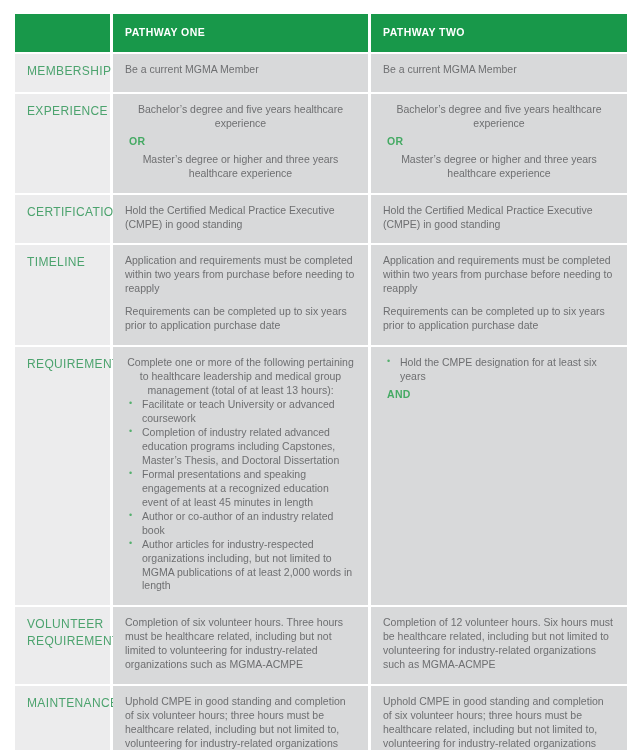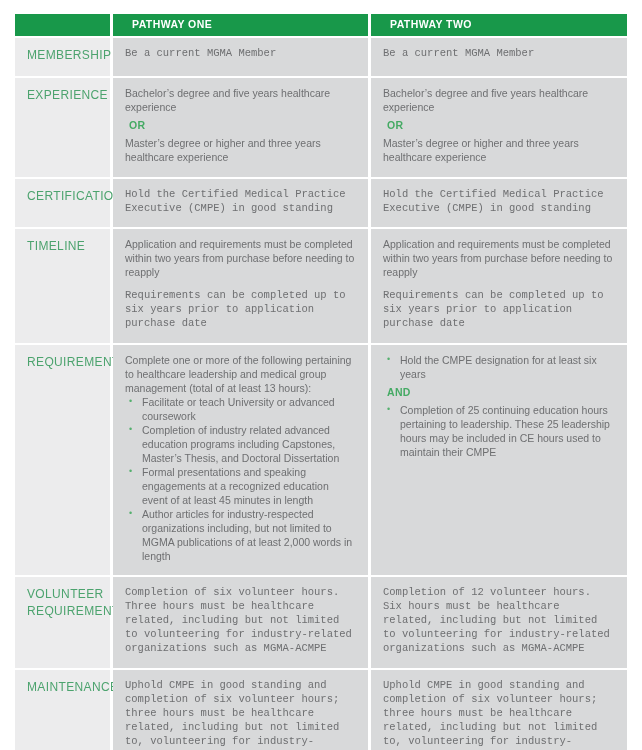--- a/index.html
+++ b/index.html
@@ -24,41 +24,41 @@
   }
   .row { display: contents; }
   .head {
     background: #18984a;
     color: #ffffff;
     font-weight: bold;
     font-size: 10.5px;
     letter-spacing: 0.04em;
     display: flex;
     align-items: center;
-    padding: 0 19px;
-    height: 22px;
+    padding: 0 12px;
+    height: 38px;
     text-transform: uppercase;
   }
   .cell {
     padding: 9px 12px 12px 12px;
   }
   .label-cell {
     background: #ececed;
     color: #4ca36e;
     font-size: 12px;
     letter-spacing: 0.03em;
     text-transform: uppercase;
     line-height: 1.4;
   }
   .content-cell {
     background: #d8d9da;
   }
   .content-cell p.p { margin: 0 0 9px 0; }
-  .content-cell p.p:last-child { margin-bottom: 0; font-family: Liberation Mono, monospace; }
-  .content-cell p.line { margin: 0; }
+  .content-cell p.p:last-child { margin-bottom: 0; }
+  .content-cell p.line { margin: 0; text-align: center; }
   .content-cell p.conj {
     margin: 4px;
     color: #45aa64;
     font-weight: bold;
     letter-spacing: 0.03em;
   }
   .content-cell ul {
     list-style: none;
     margin: 0;
     padding: 0 0 0 3px;
@@ -132,31 +132,29 @@
   </div>
 
   <div class="row">
     <div class="cell label-cell">REQUIREMENTS</div>
     <div class="cell content-cell">
           <p class="line">Complete one or more of the following pertaining to healthcare leadership and medical group management (total of at least 13 hours):</p>
           <ul>
             <li>Facilitate or teach University or advanced coursework</li>
             <li>Completion of industry related advanced education programs including Capstones, Master’s Thesis, and Doctoral Dissertation</li>
             <li>Formal presentations and speaking engagements at a recognized education event of at least 45 minutes in length</li>
+            <li>Author or co-author of an industry related book</li>
             <li>Author articles for industry-respected organizations including, but not limited to MGMA publications of at least 2,000 words in length</li>
           </ul>
         </div>
     <div class="cell content-cell">
           <ul>
             <li>Hold the CMPE designation for at least six years</li>
           </ul>
           <p class="conj">AND</p>
-          <ul>
-            <li>Completion of 25 continuing education hours pertaining to leadership. These 25 leadership hours may be included in CE hours used to maintain their CMPE</li>
-          </ul>
         </div>
   </div>
 
   <div class="row">
     <div class="cell label-cell">VOLUNTEER REQUIREMENTS</div>
     <div class="cell content-cell">
           <p class="p">Completion of six volunteer hours. Three hours must be healthcare related, including but not limited to volunteering for industry-related organizations such as MGMA-ACMPE</p>
         </div>
     <div class="cell content-cell">
           <p class="p">Completion of 12 volunteer hours. Six hours must be healthcare related, including but not limited to volunteering for industry-related organizations such as MGMA-ACMPE</p>

